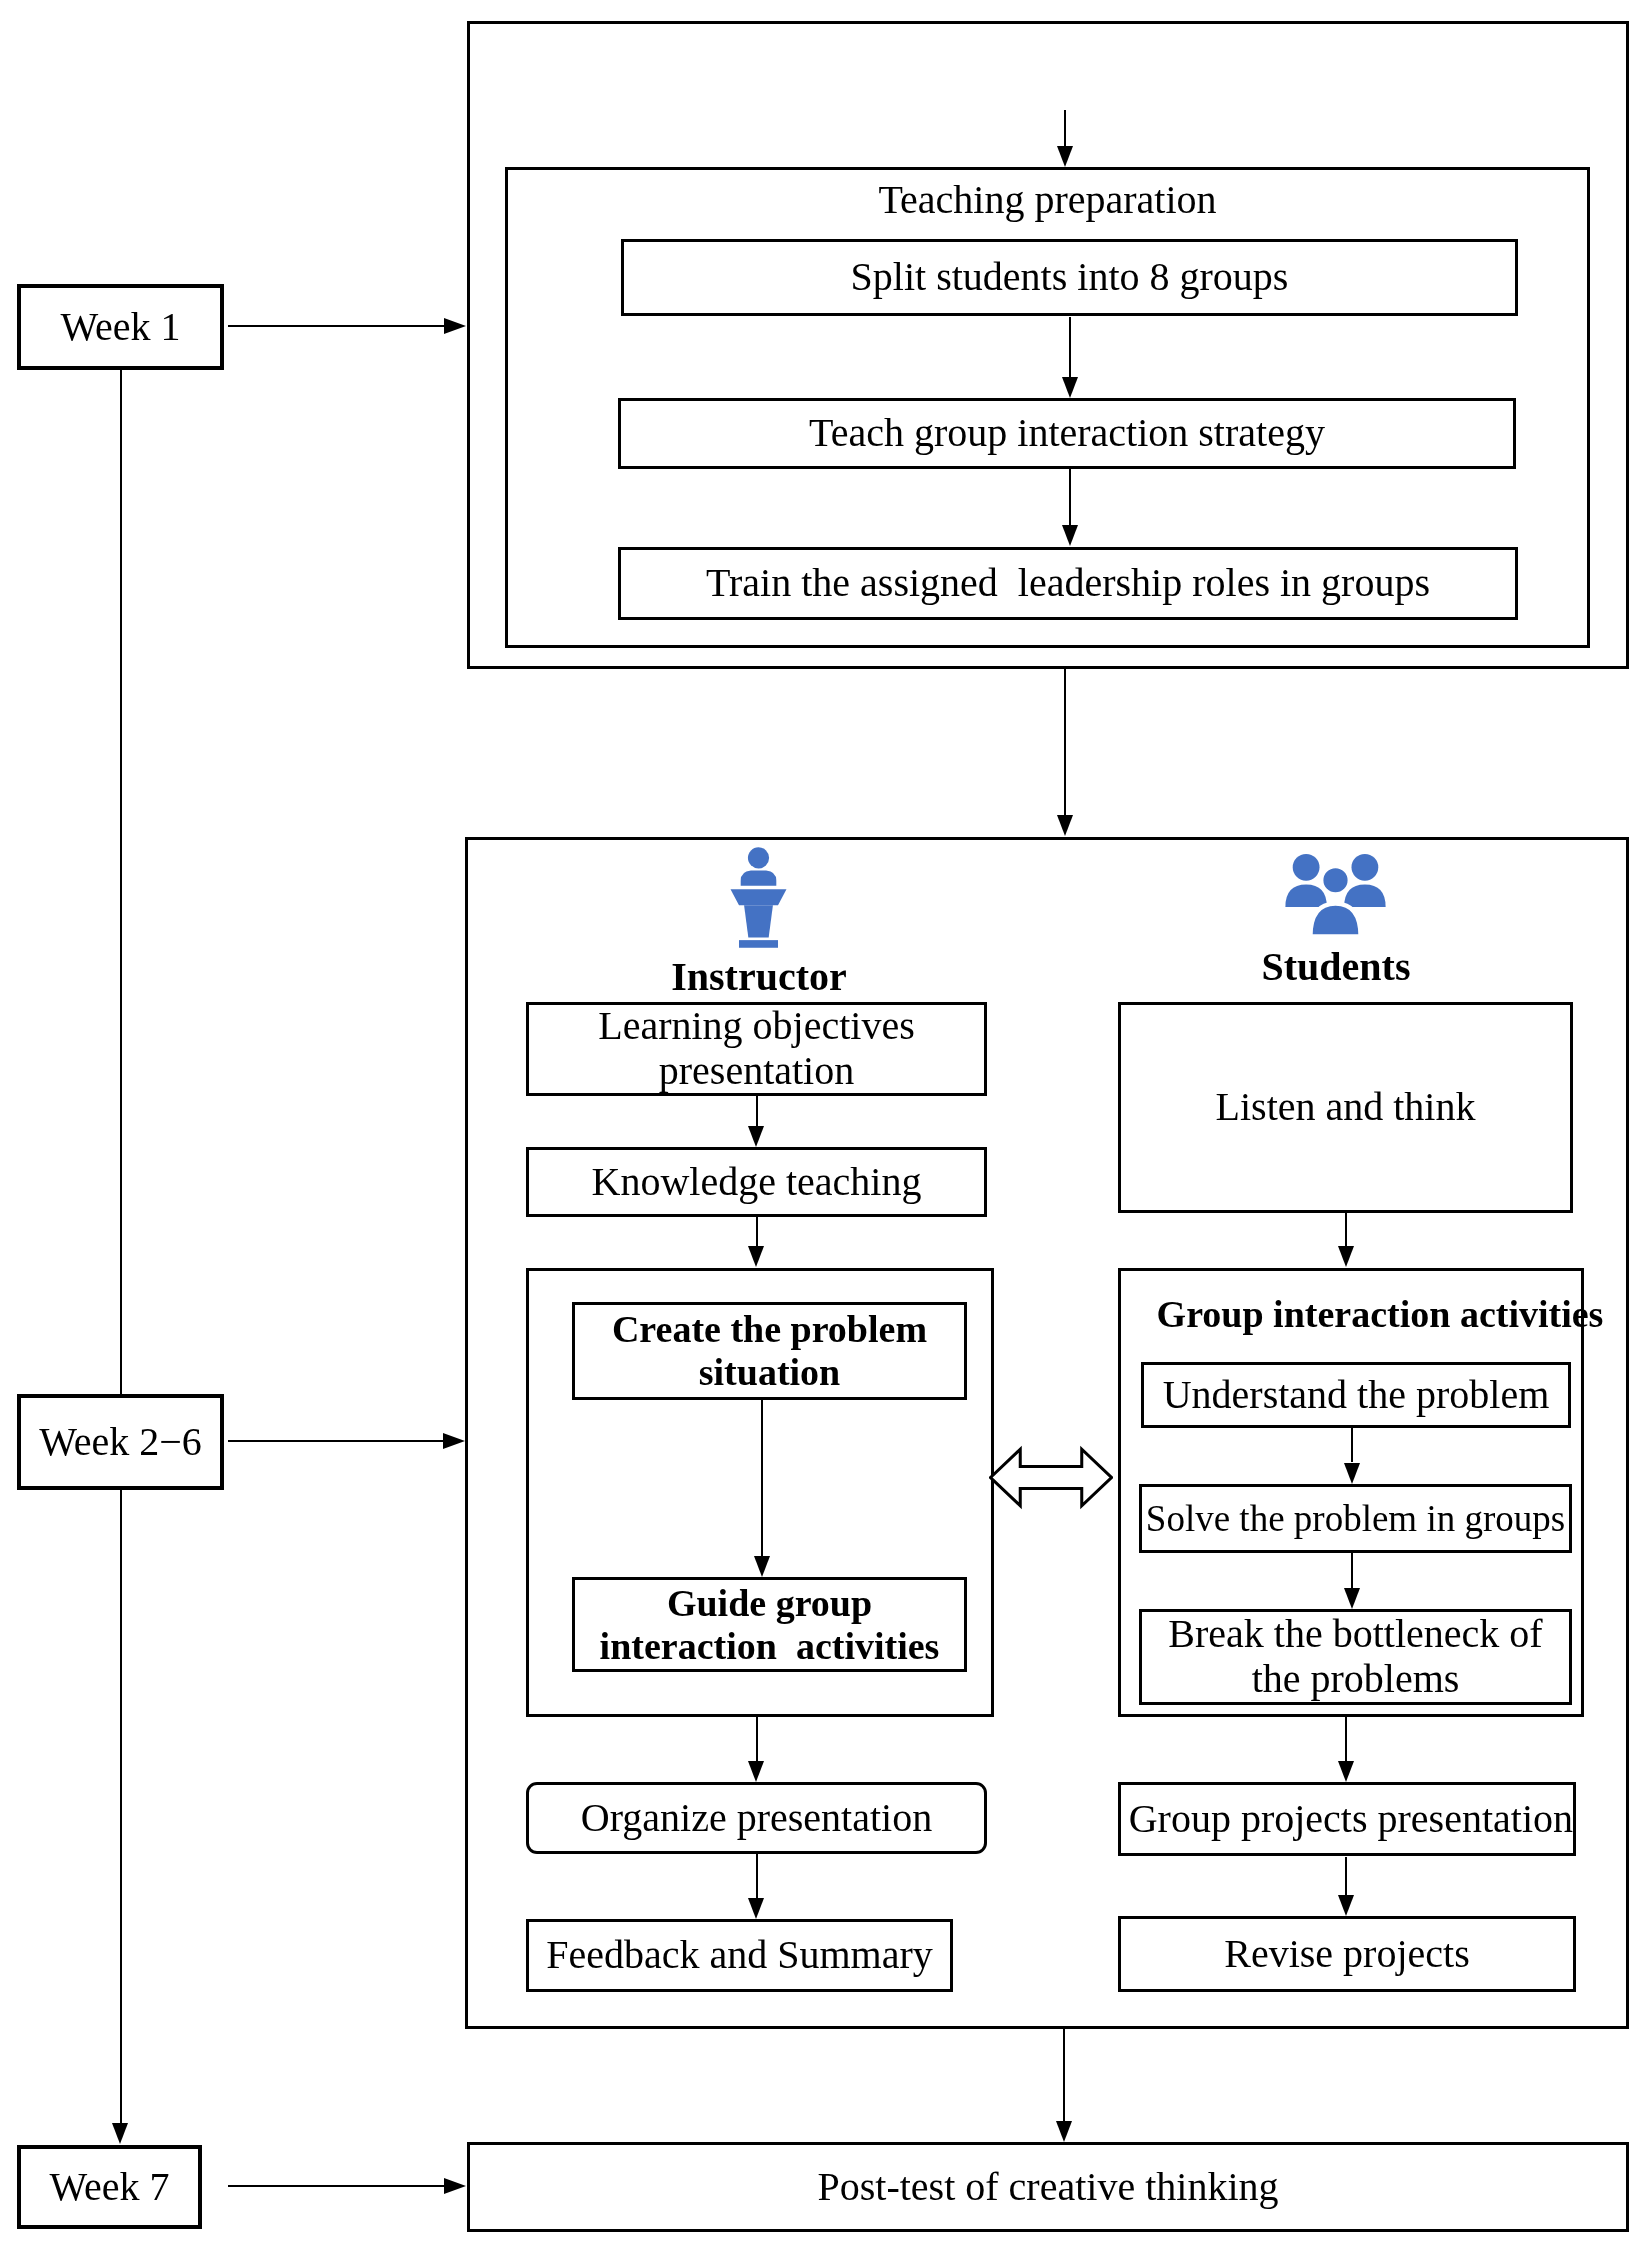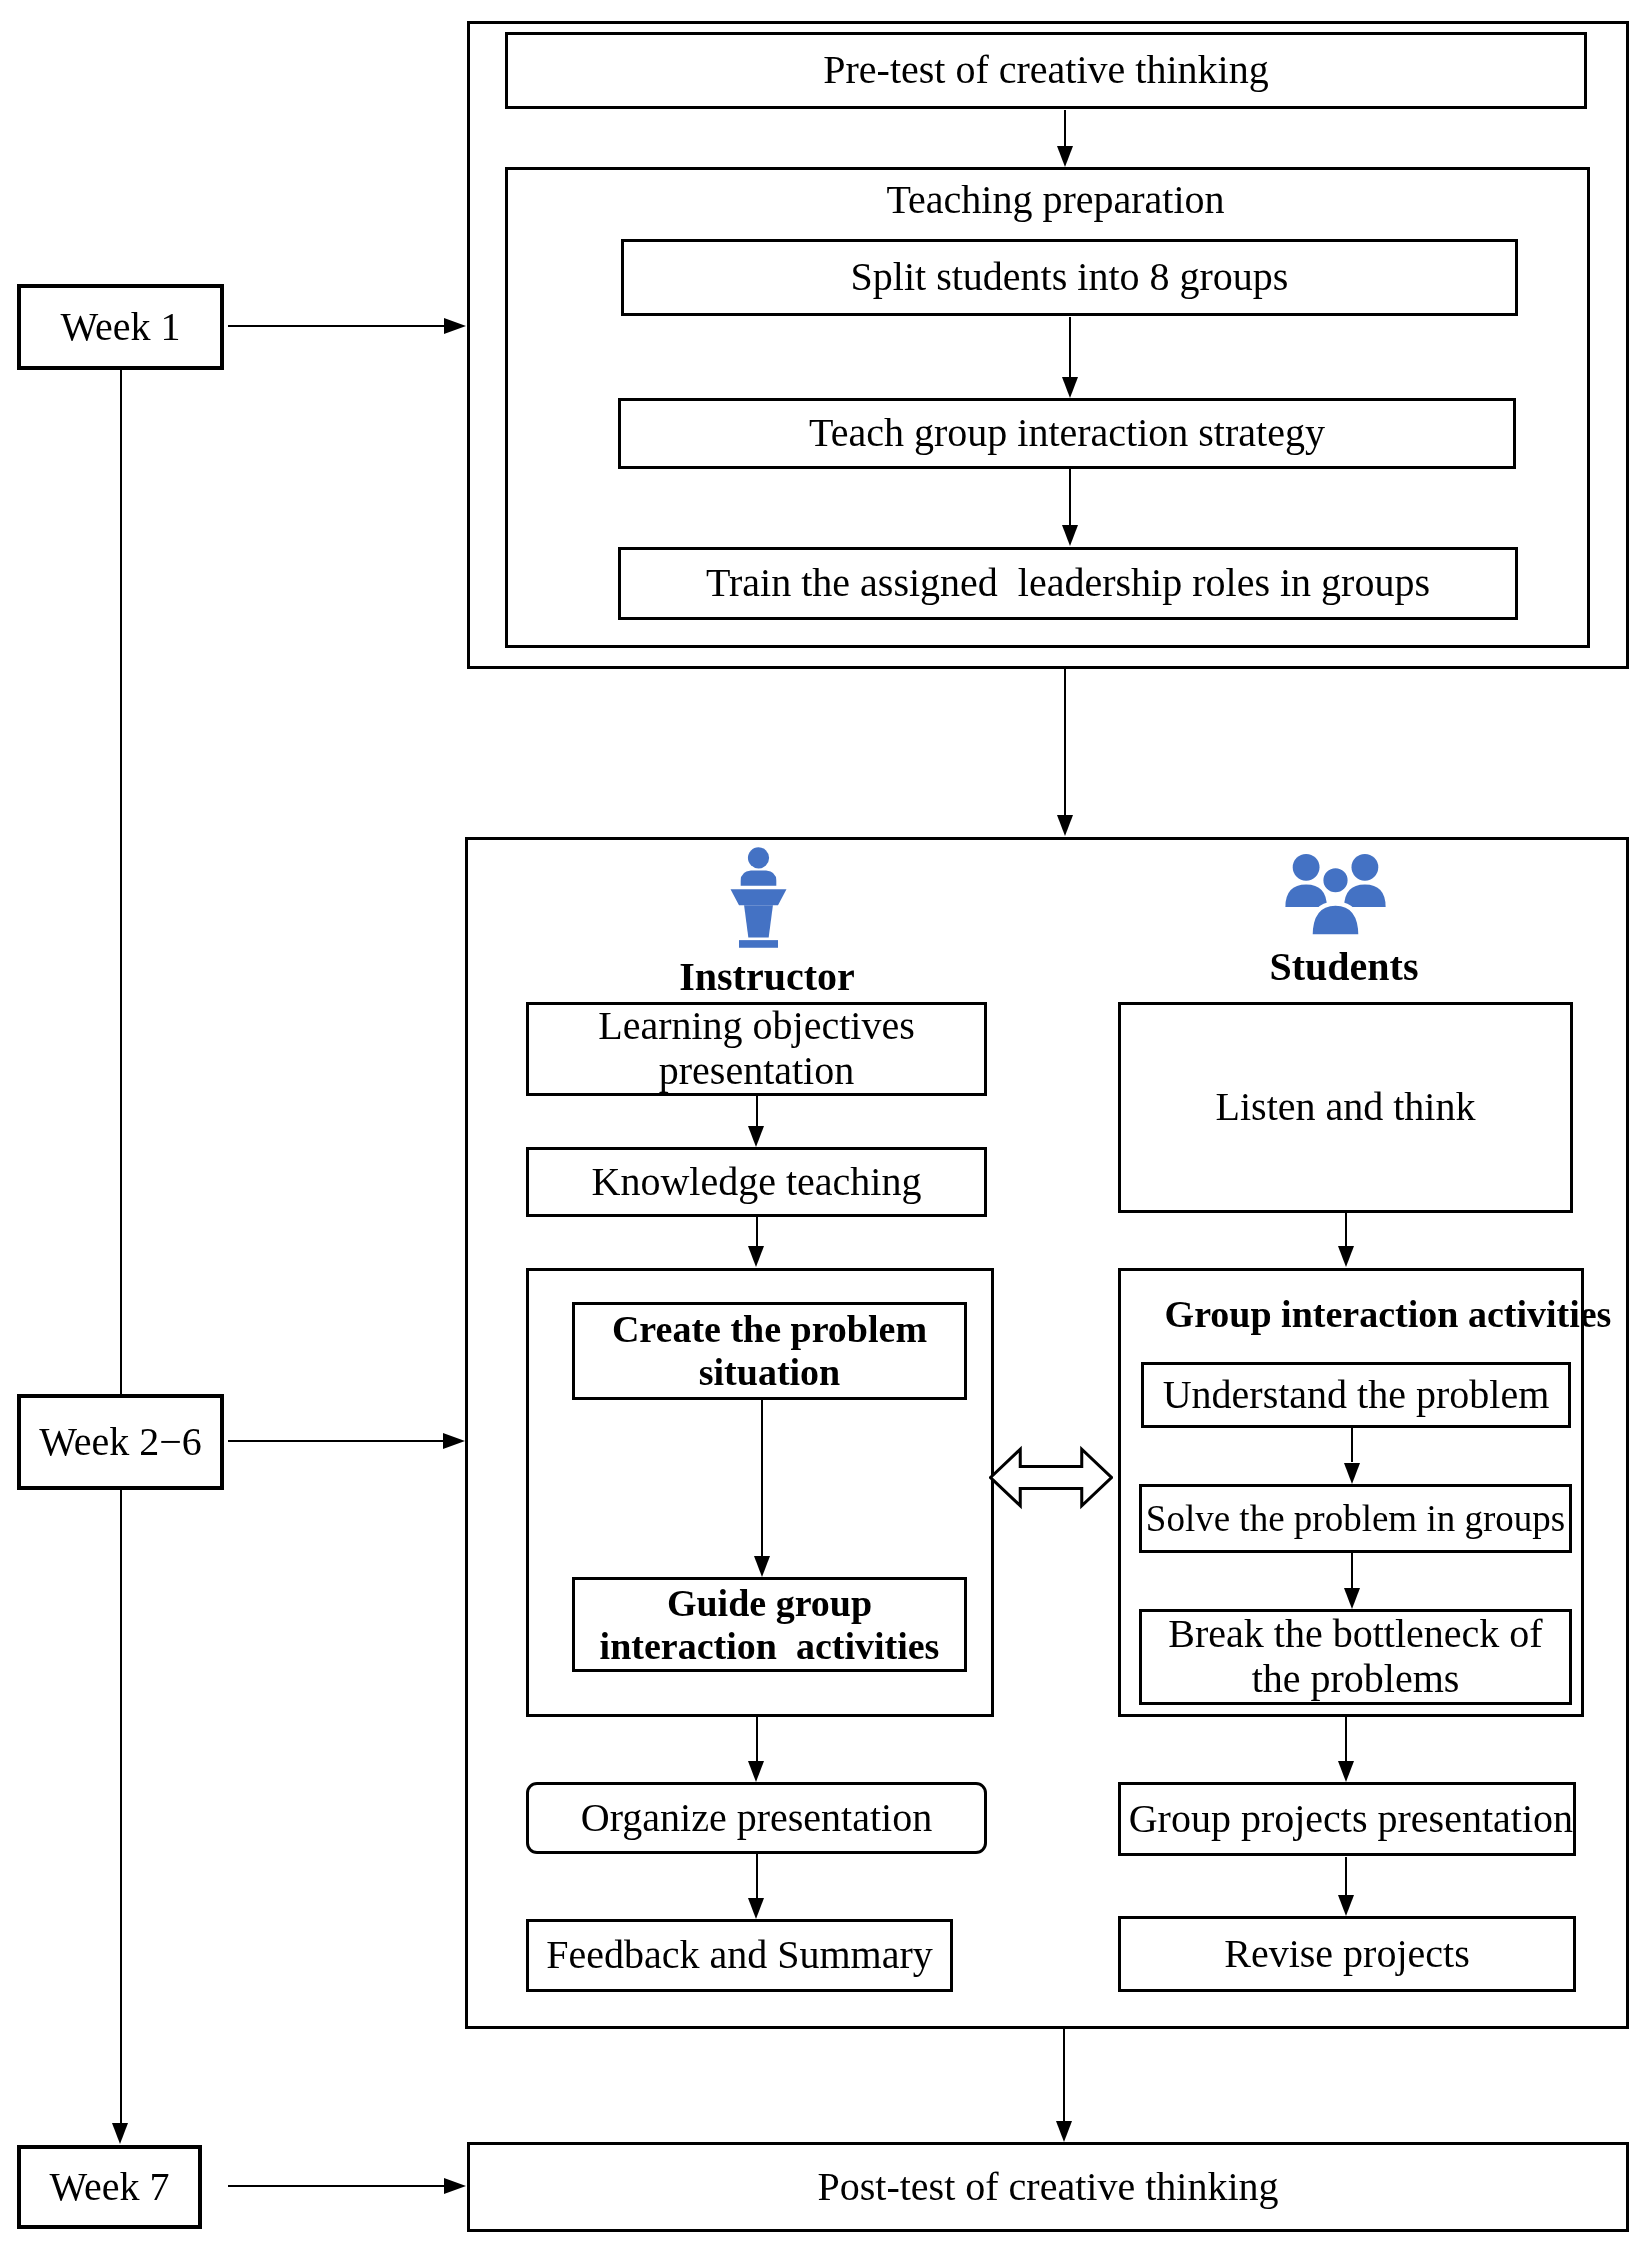--- a/index.html
+++ b/index.html
@@ -10,21 +10,21 @@
       display:flex;align-items:center;justify-content:center;}
   .b7{border-width:3.5px;}
   .b8{border-width:4px;}
   .ct{position:absolute;box-sizing:border-box;border:3.5px solid #000;background:transparent;}
   
   .lbl{font-size:40px;line-height:1.12;text-align:center;white-space:nowrap;}
   .wrap{white-space:pre-wrap;}
   .bold{font-weight:bold;}
   .fz76{font-size:38px;}
   .fz74{font-size:37px;}
-  .caption{position:absolute;text-align:center;margin-left:8px;}
+  .caption{position:absolute;text-align:center;}
   
   .vl{position:absolute;width:2px;background:#000;}
   .hl{position:absolute;height:2px;background:#000;}
   
   .ahd{position:absolute;width:0;height:0;border-left:8px solid transparent;
        border-right:8px solid transparent;border-top:21px solid #000;}
   .ahr{position:absolute;width:0;height:0;border-top:8px solid transparent;
        border-bottom:8px solid transparent;border-left:22px solid #000;}
   .icon{position:absolute;}
 </style>
@@ -100,23 +100,20 @@
   <div class="bx b8" style="left:17px;top:284px;width:207px;height:86px;">
     <span class="lbl">Week 1</span>
   </div>
   <div class="bx b8" style="left:17px;top:1394px;width:207px;height:96px;">
     <span class="lbl">Week 2−6</span>
   </div>
   <div class="bx b8" style="left:17px;top:2145px;width:185px;height:84px;">
     <span class="lbl">Week 7</span>
   </div>
 
-  <div class="bx b7" style="left:505px;top:32px;width:1082px;height:77px;">
-    <span class="lbl">Pre-test of creative thinking</span>
-  </div>
 
   <div class="caption lbl" style="left:505px;top:178px;width:1085px;">Teaching preparation</div>
 
   <div class="bx" style="left:621px;top:239px;width:897px;height:77px;">
     <span class="lbl">Split students into 8 groups</span>
   </div>
   <div class="bx" style="left:618px;top:398px;width:898px;height:71px;">
     <span class="lbl">Teach group interaction strategy</span>
   </div>
   <div class="bx" style="left:618px;top:547px;width:900px;height:73px;">

